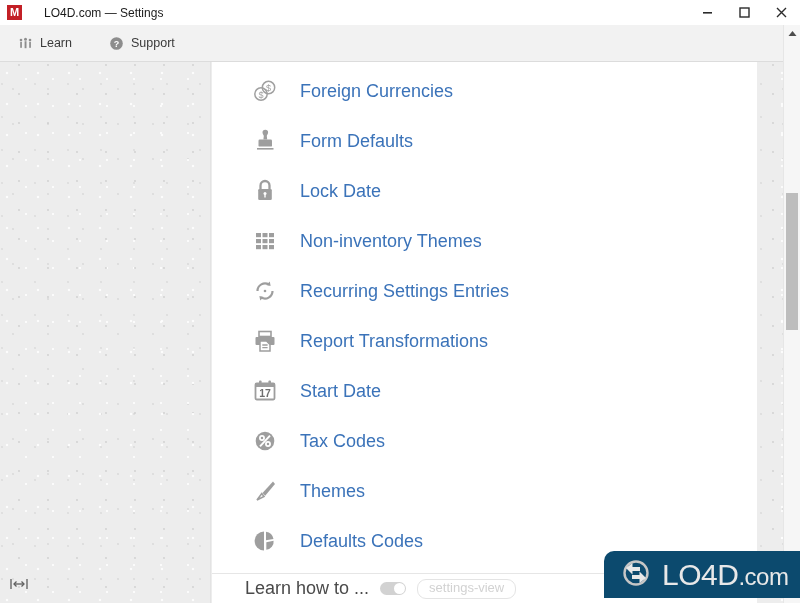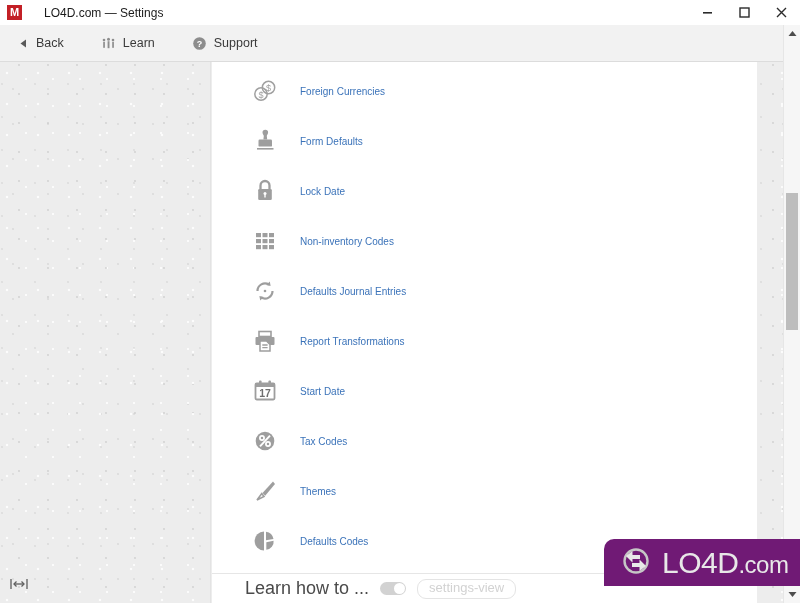--- a/index.html
+++ b/index.html
@@ -145,21 +145,21 @@
   .setting-icon {
     width: 30px; height: 30px;
     flex: none;
     display: flex;
     align-items: center;
     justify-content: center;
     color: #a0a0a0;
   }
   .setting-label {
     margin-left: 20px;
-    font-size: 10px;
+    font-size: 18px;
     color: #3b73b9;
     white-space: nowrap;
   }
 
   
   #status-bar {
     position: absolute;
     left: 212px; top: 511px;
     width: 545px; height: 30px;
     background: #ffffff;
@@ -236,23 +236,23 @@
     left: 2px;
     top: 168px;
     width: 12px;
     height: 137px;
     background: #bdbdbd;
   }
 
   
   #watermark {
     position: absolute;
-    left: 604px; top: 539px;
+    left: 604px; top: 551px;
     width: 196px; height: 47px;
-    background: #701a75;
+    background: #0c4a6e;
     border-top-left-radius: 10px;
     display: flex;
     align-items: center;
     padding-left: 13px;
     box-sizing: border-box;
     gap: 7px;
   }
   #watermark-text {
     font-size: 30px;
     color: #e8e8e8;
@@ -283,28 +283,20 @@
     </div>
     <div class="winbtn" id="btn-close">
       <svg width="11" height="11" viewBox="0 0 11 11">
         <path d="M1 1 L10 10 M10 1 L1 10" stroke="#2b2b2b" stroke-width="1.4" fill="none"></path>
       </svg>
     </div>
   </div>
 
   <div id="tab-bar">
 
-    <div class="tab">
-      <span class="ticon">
-        <svg width="11" height="11" viewBox="0 0 11 11">
-          <path d="M8 1.5 L8 9.5 L2.5 5.5 Z" fill="#5a5a5a"></path>
-        </svg>
-      </span>
-      <span>Back</span>
-    </div>
 
 
     <div class="tab">
       <span class="ticon">
         <svg width="15" height="15" viewBox="0 0 15 15">
           <circle cx="3" cy="4" r="1.3" fill="#8d8d8d"></circle>
           <rect x="2.2" y="5.8" width="1.7" height="6" fill="#8d8d8d"></rect>
           <circle cx="7.5" cy="3.2" r="1.5" fill="#8d8d8d"></circle>
           <rect x="6.6" y="5.2" width="1.9" height="7" fill="#8d8d8d"></rect>
           <circle cx="12" cy="4" r="1.3" fill="#8d8d8d"></circle>
@@ -376,34 +368,34 @@
                 <rect x="18" y="6" width="5" height="4.2"></rect>
                 <rect x="5" y="12" width="5" height="4.2"></rect>
                 <rect x="11.5" y="12" width="5" height="4.2"></rect>
                 <rect x="18" y="12" width="5" height="4.2"></rect>
                 <rect x="5" y="18" width="5" height="4.2"></rect>
                 <rect x="11.5" y="18" width="5" height="4.2"></rect>
                 <rect x="18" y="18" width="5" height="4.2"></rect>
               </g>
             </svg>
           </span>
-          <span class="setting-label">Non-inventory Codes</span>
+          <span class="setting-label">Non-inventory Themes</span>
         </div>
 
         <div class="setting-row">
           <span class="setting-icon">
             <svg width="28" height="28" viewBox="0 0 28 28">
               <path d="M6.5 14 a7.5 7.5 0 0 1 11.5 -6.4" fill="none" stroke="#9e9e9e" stroke-width="2.2"></path>
               <path d="M18.8 4.5 L19.6 9 L15.2 8" fill="#9e9e9e"></path>
               <path d="M21.5 14 a7.5 7.5 0 0 1 -11.5 6.4" fill="none" stroke="#9e9e9e" stroke-width="2.2"></path>
               <path d="M9.2 23.5 L8.4 19 L12.8 20" fill="#9e9e9e"></path>
               <circle cx="14" cy="14" r="1.3" fill="#9e9e9e"></circle>
             </svg>
           </span>
-          <span class="setting-label">Defaults Journal Entries</span>
+          <span class="setting-label">Recurring Settings Entries</span>
         </div>
 
         <div class="setting-row">
           <span class="setting-icon">
             <svg width="28" height="28" viewBox="0 0 28 28">
               <rect x="8" y="4.5" width="12" height="5" fill="none" stroke="#9e9e9e" stroke-width="1.6"></rect>
               <rect x="4.5" y="10" width="19" height="8" rx="1" fill="#9e9e9e"></rect>
               <path d="M9 14 L9 24 L19 24 L19 17.5 L15.5 14 Z" fill="#ffffff" stroke="#9e9e9e" stroke-width="1.5"></path>
               <path d="M11.3 18 L16.6 18 M11.3 20.6 L16.6 20.6" stroke="#9e9e9e" stroke-width="1.3"></path>
             </svg>

